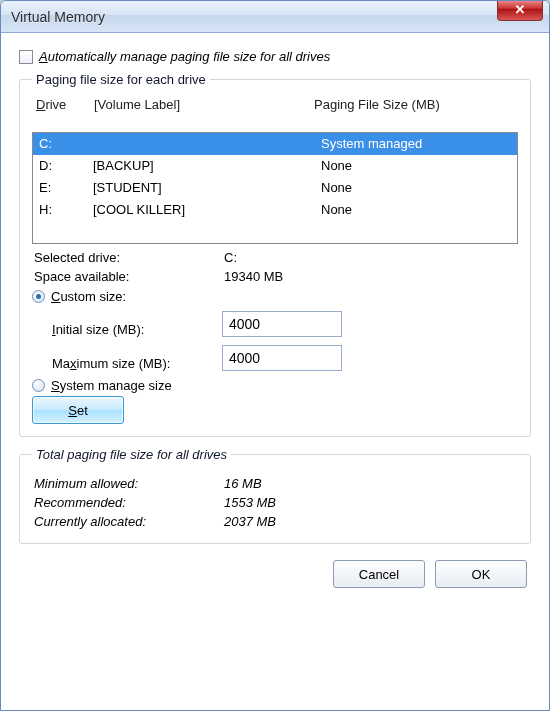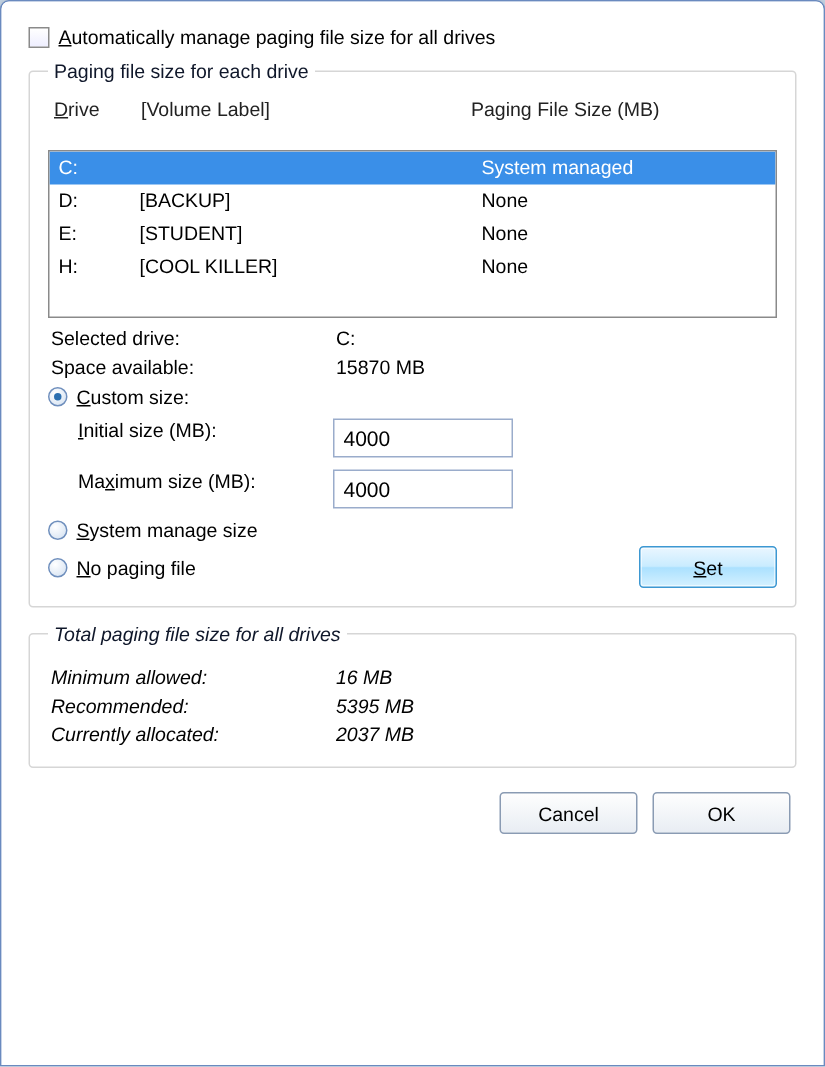--- a/index.html
+++ b/index.html
@@ -60,20 +60,21 @@
     padding: 16px 18px 12px 18px;
     display: flex;
     flex-direction: column;
     background: #fff;
   }
   .auto-row {
     display: flex;
     align-items: center;
     gap: 6px;
     margin-bottom: 8px;
+    font-style: italic;
   }
   .checkbox {
     width: 14px;
     height: 14px;
     border: 1px solid #8a8a8a;
     background: linear-gradient(#fff, #eef);
   }
   fieldset {
     border: 1px solid #d6d6d6;
     border-radius: 3px;
@@ -139,21 +140,21 @@
   .radio .dot {
     width: 5px;
     height: 5px;
     background: #2b6fb0;
     border-radius: 50%;
     display: none;
   }
   .radio.checked .dot { display: block; }
   .size-row {
     display: flex;
-    align-items: flex-start;
+    align-items: flex-end;
     gap: 10px;
     padding: 4px 0 4px 20px;
   }
   .size-row .lbl { width: 160px; }
   .textbox {
     width: 120px;
     height: 26px;
     border: 1px solid #9aaccb;
     padding: 2px 6px;
     font-size: 14px;
@@ -186,20 +187,26 @@
     gap: 10px;
     padding: 6px 4px 4px 0;
   }
   .ul { text-decoration: underline; }
   .spacer4 { height: 4px; }
 </style>
 </head>
 <body>
 
 <div class="window">
+  <div class="titlebar">
+    <span class="titlebar-title">Virtual Memory</span>
+    <div class="close-btn">
+      <span>✕</span>
+    </div>
+  </div>
 
   <div class="content">
 
     <label class="auto-row">
       <span class="checkbox"></span>
       <span><span class="ul">A</span><span>utomatically manage paging file size for all drives</span></span>
     </label>
 
     <fieldset>
       <legend>Paging file size for each drive</legend>
@@ -234,21 +241,21 @@
       </div>
 
       <div class="spacer4"></div>
 
       <div class="kv">
         <span class="k">Selected drive:</span>
         <span class="v">C:</span>
       </div>
       <div class="kv">
         <span class="k">Space available:</span>
-        <span class="v">15870 MB</span>
+        <span class="v">19340 MB</span>
       </div>
 
       <div class="radio-row">
         <span class="radio checked">
             <span class="dot"></span>
           </span>
         <span><span class="ul">C</span><span>ustom size:</span></span>
       </div>
 
       <div class="size-row">
@@ -259,37 +266,33 @@
         <span class="lbl"><span>Ma</span><span class="ul">x</span><span>imum size (MB):</span></span>
         <input class="textbox" value="4000" style="">
       </div>
 
       <div class="radio-row">
         <span class="radio"></span>
         <span><span class="ul">S</span><span>ystem manage size</span></span>
       </div>
 
       <div class="set-row">
-        <div class="radio-row">
-          <span class="radio"></span>
-          <span><span class="ul">N</span><span>o paging file</span></span>
-        </div>
         <button class="btn btn-primary"><span class="ul">S</span><span>et</span></button>
       </div>
     </fieldset>
 
     <fieldset class="nolegend">
       <legend>Total paging file size for all drives</legend>
       <div class="kv">
         <span class="k">Minimum allowed:</span>
         <span class="v">16 MB</span>
       </div>
       <div class="kv">
         <span class="k">Recommended:</span>
-        <span class="v">5395 MB</span>
+        <span class="v">1553 MB</span>
       </div>
       <div class="kv">
         <span class="k">Currently allocated:</span>
         <span class="v">2037 MB</span>
       </div>
     </fieldset>
 
     <div class="footer">
       <button class="btn">Cancel</button>
       <button class="btn">OK</button>

